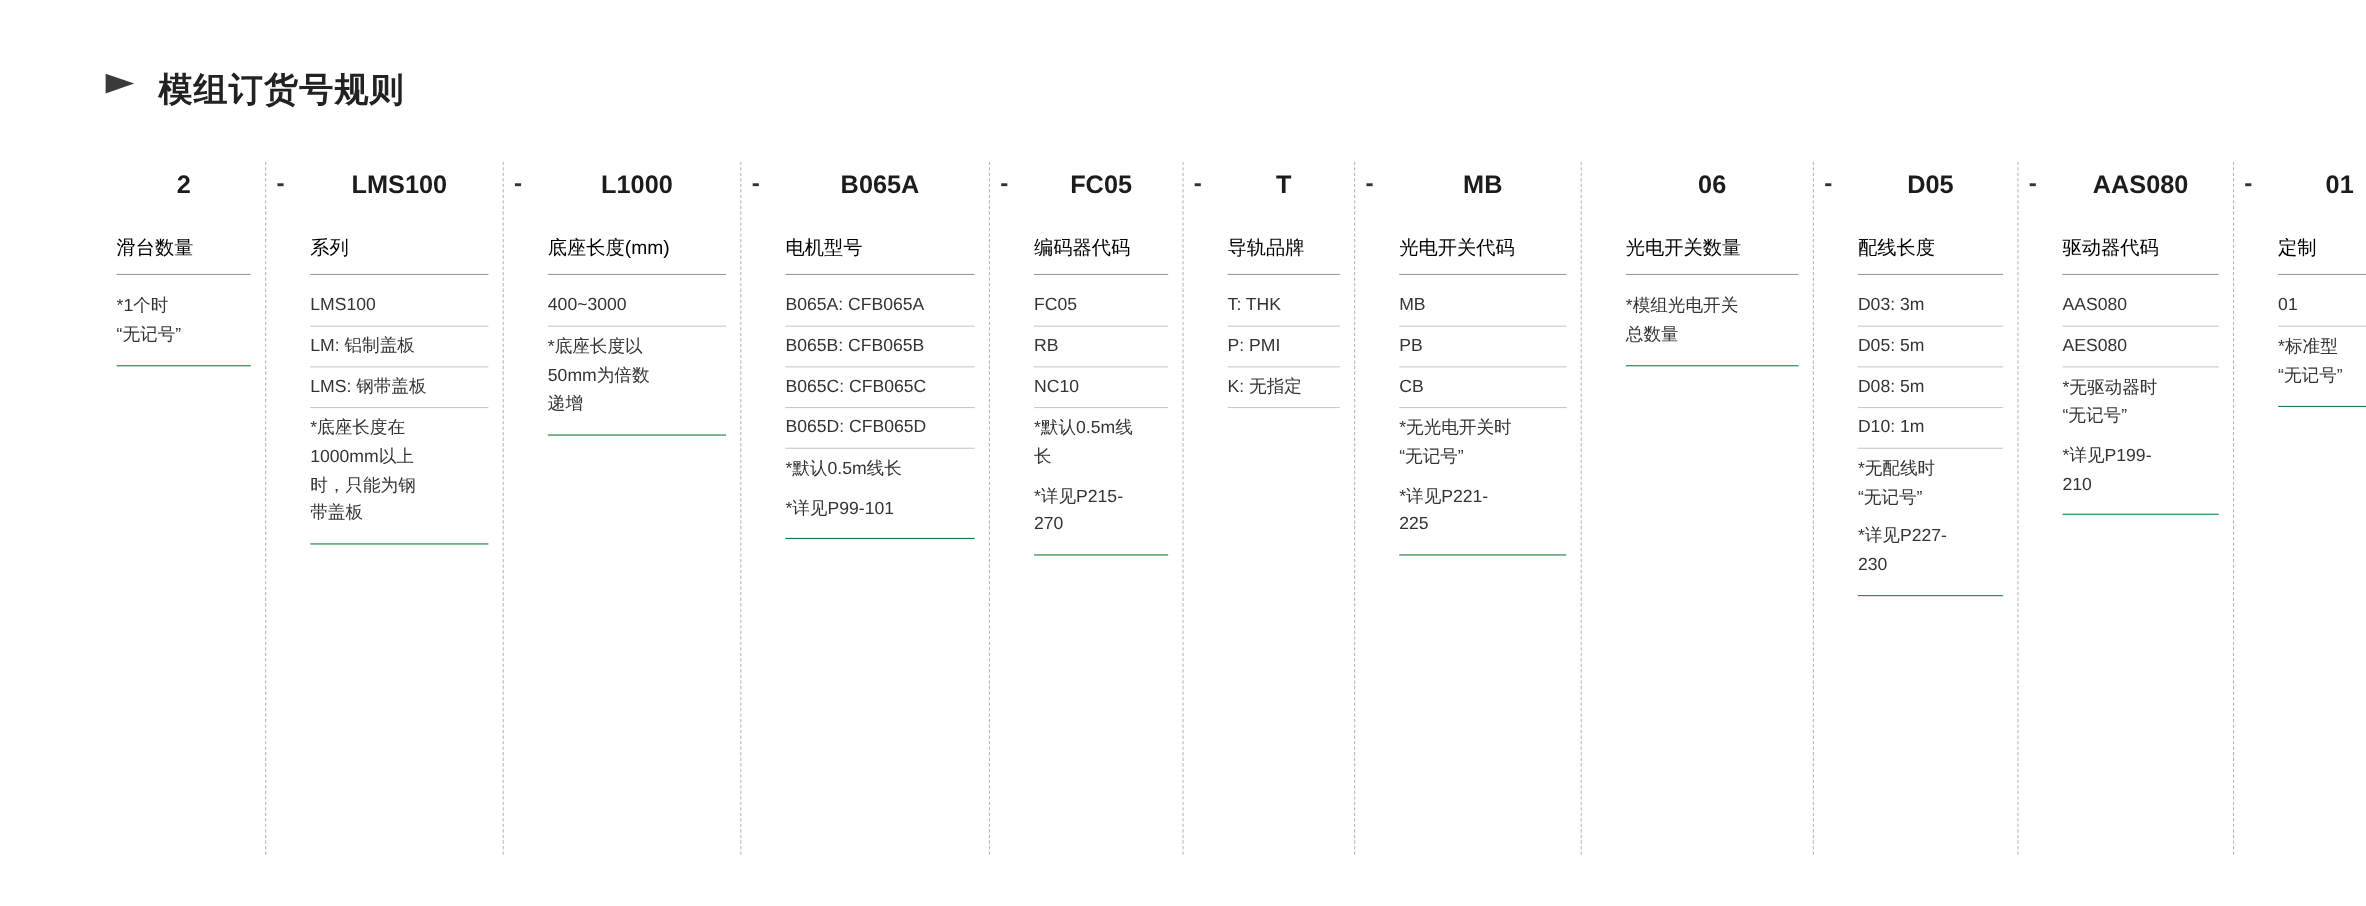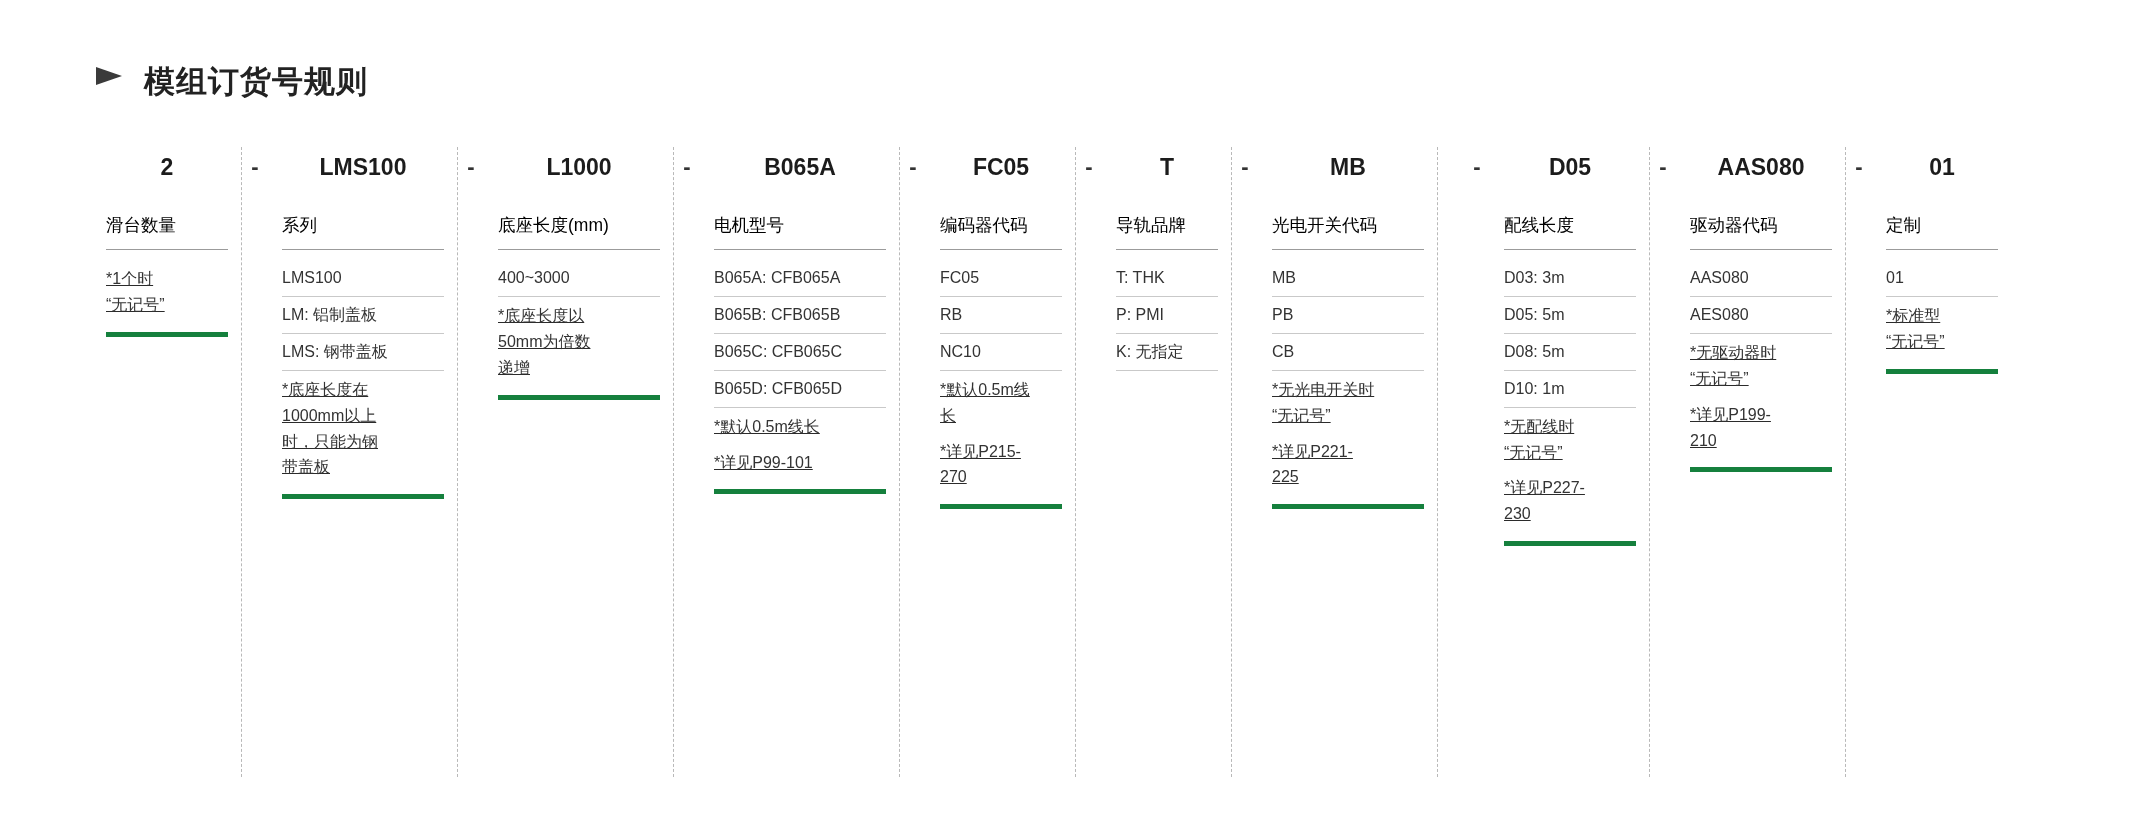--- a/index.html
+++ b/index.html
@@ -93,23 +93,22 @@
     border-bottom: 1px solid #c9c9c9;
   }
   .note {
     font-size: 16px;
     line-height: 1.62;
     color: #333;
     padding: 6px 0 4px 0;
     white-space: pre-line;
   }
   .note-group {
-    border-bottom: 5px solid #15803d;
+    border-bottom: 1px solid #15803d;
     padding-bottom: 10px;
-    text-decoration: underline;
   }
 
   
   .dash {
     width: 26px;
     flex: 0 0 26px;
     text-align: center;
     font-size: 22px;
     font-weight: 700;
     color: #333;
@@ -233,20 +232,31 @@
         </div>
         <div class="note-group">
           <div class="note">*无光电开关时
  “无记号”</div>
           <div class="note">*详见P221-
  225</div>
         </div>
       </div>
     </div>
     <div class="dash"></div>
+    <div class="col sep" style="width: 185px; flex: 0 0 185px;">
+      <div class="col-body">
+        <div class="code">06</div>
+        <div class="head">光电开关数量</div>
+        <div class="items"></div>
+        <div class="note-group">
+          <div class="note">*模组光电开关
+ 总数量</div>
+        </div>
+      </div>
+    </div>
     <div class="dash">-</div>
     <div class="col sep" style="width: 160px; flex: 0 0 160px;">
       <div class="col-body">
         <div class="code">D05</div>
         <div class="head">配线长度</div>
         <div class="items">
           <div class="item">D03: 3m</div>
           <div class="item">D05: 5m</div>
           <div class="item">D08: 5m</div>
           <div class="item">D10: 1m</div>

